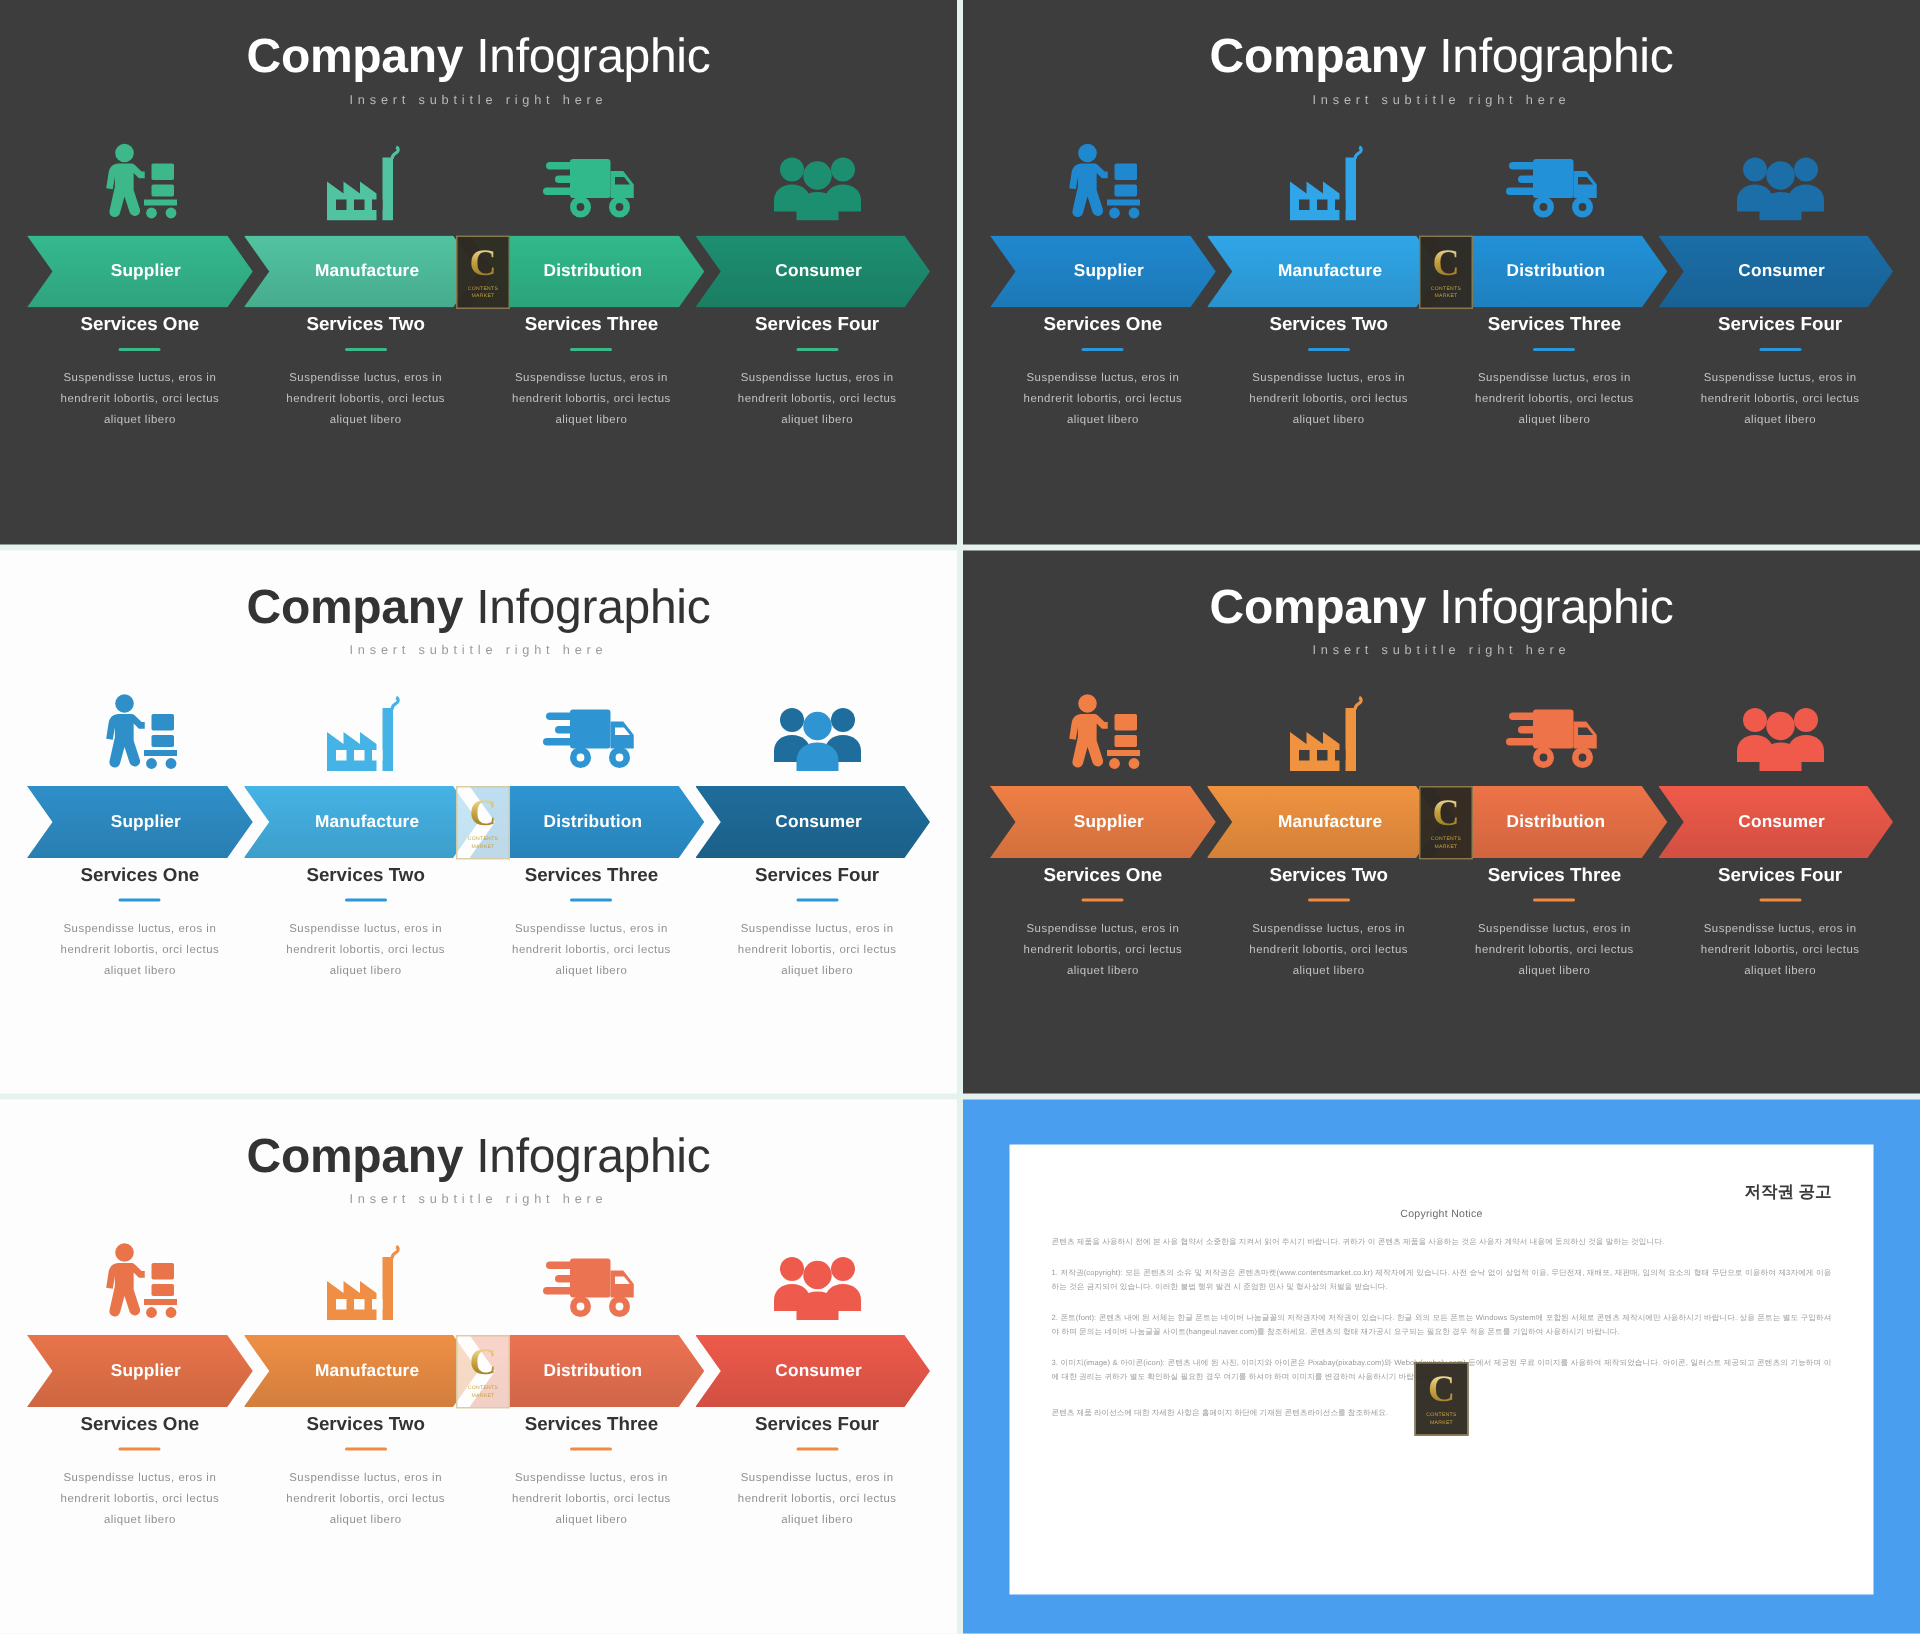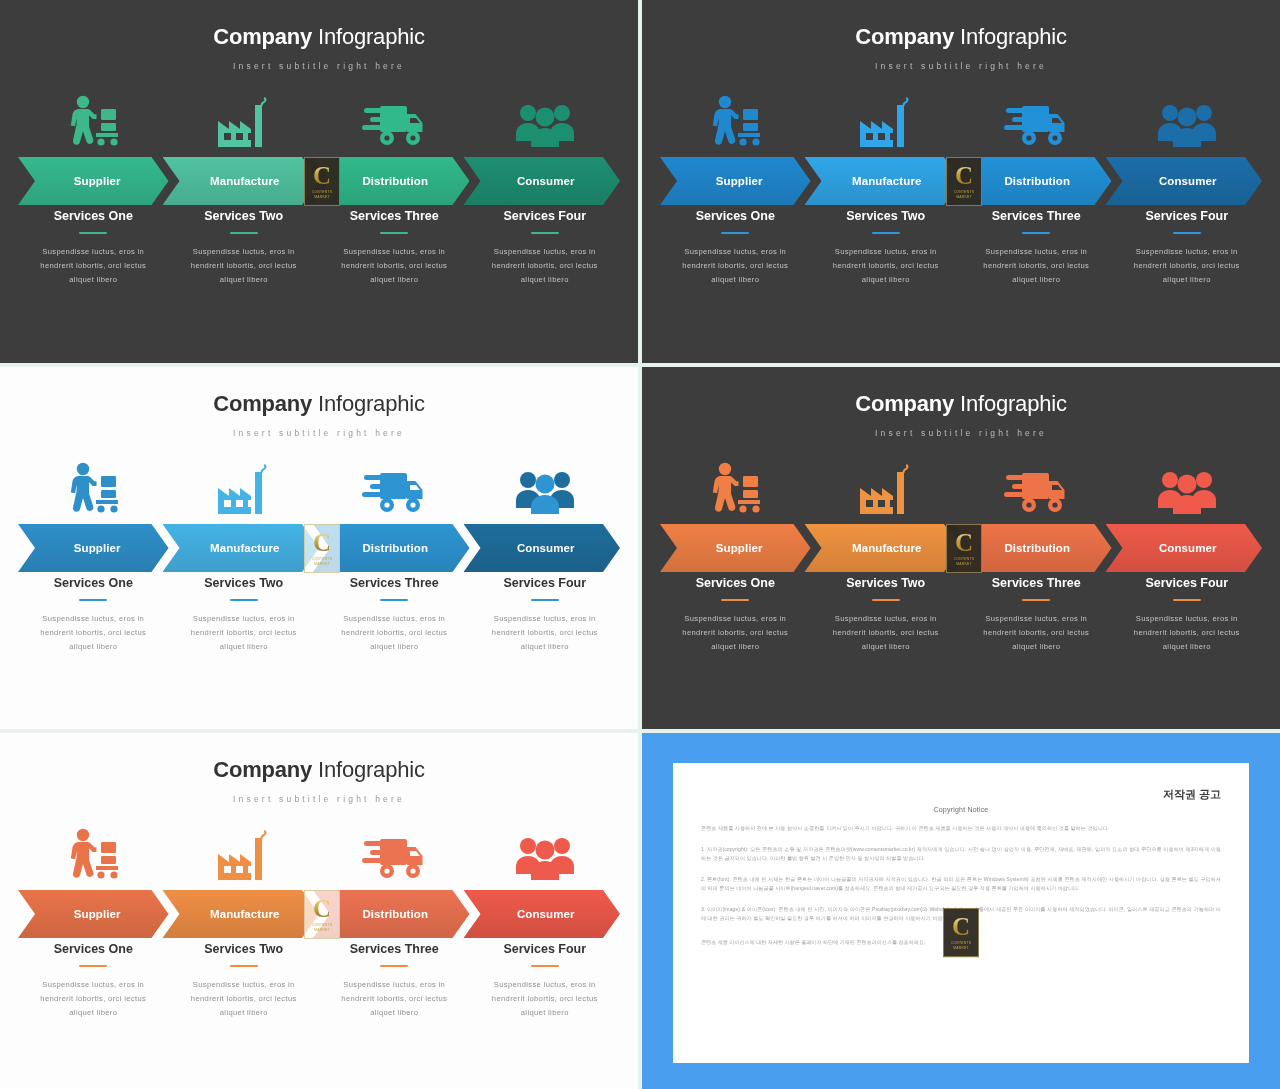--- a/index.html
+++ b/index.html
@@ -18,21 +18,21 @@
     width:1280px;height:1089px;
     box-sizing:border-box;
   }
   .slide{position:relative;overflow:hidden;box-sizing:border-box;}
   .slide.dark{background:#3d3d3d;}
   .slide.light{background:#fdfdfd;}
   .slide.bluepanel{background:#4a9ef0;display:flex;align-items:center;justify-content:center;}
 
   
   .hdr{text-align:center;padding-top:22px;}
-  .title{font-size:22px;line-height:30px;letter-spacing:-.2px;}
+  .title{font-size:32px;line-height:30px;letter-spacing:-.2px;}
   .title .b{font-weight:bold;}
   .title .l{font-weight:300;}
   .dark .title{color:#ffffff;}
   .light .title{color:#333333;}
   .subtitle{
     font-size:8.5px;letter-spacing:3.2px;margin-top:9px;font-weight:400;
   }
   .dark .subtitle{color:#b9b9b9;}
   .light .subtitle{color:#9a9a9a;}
 

